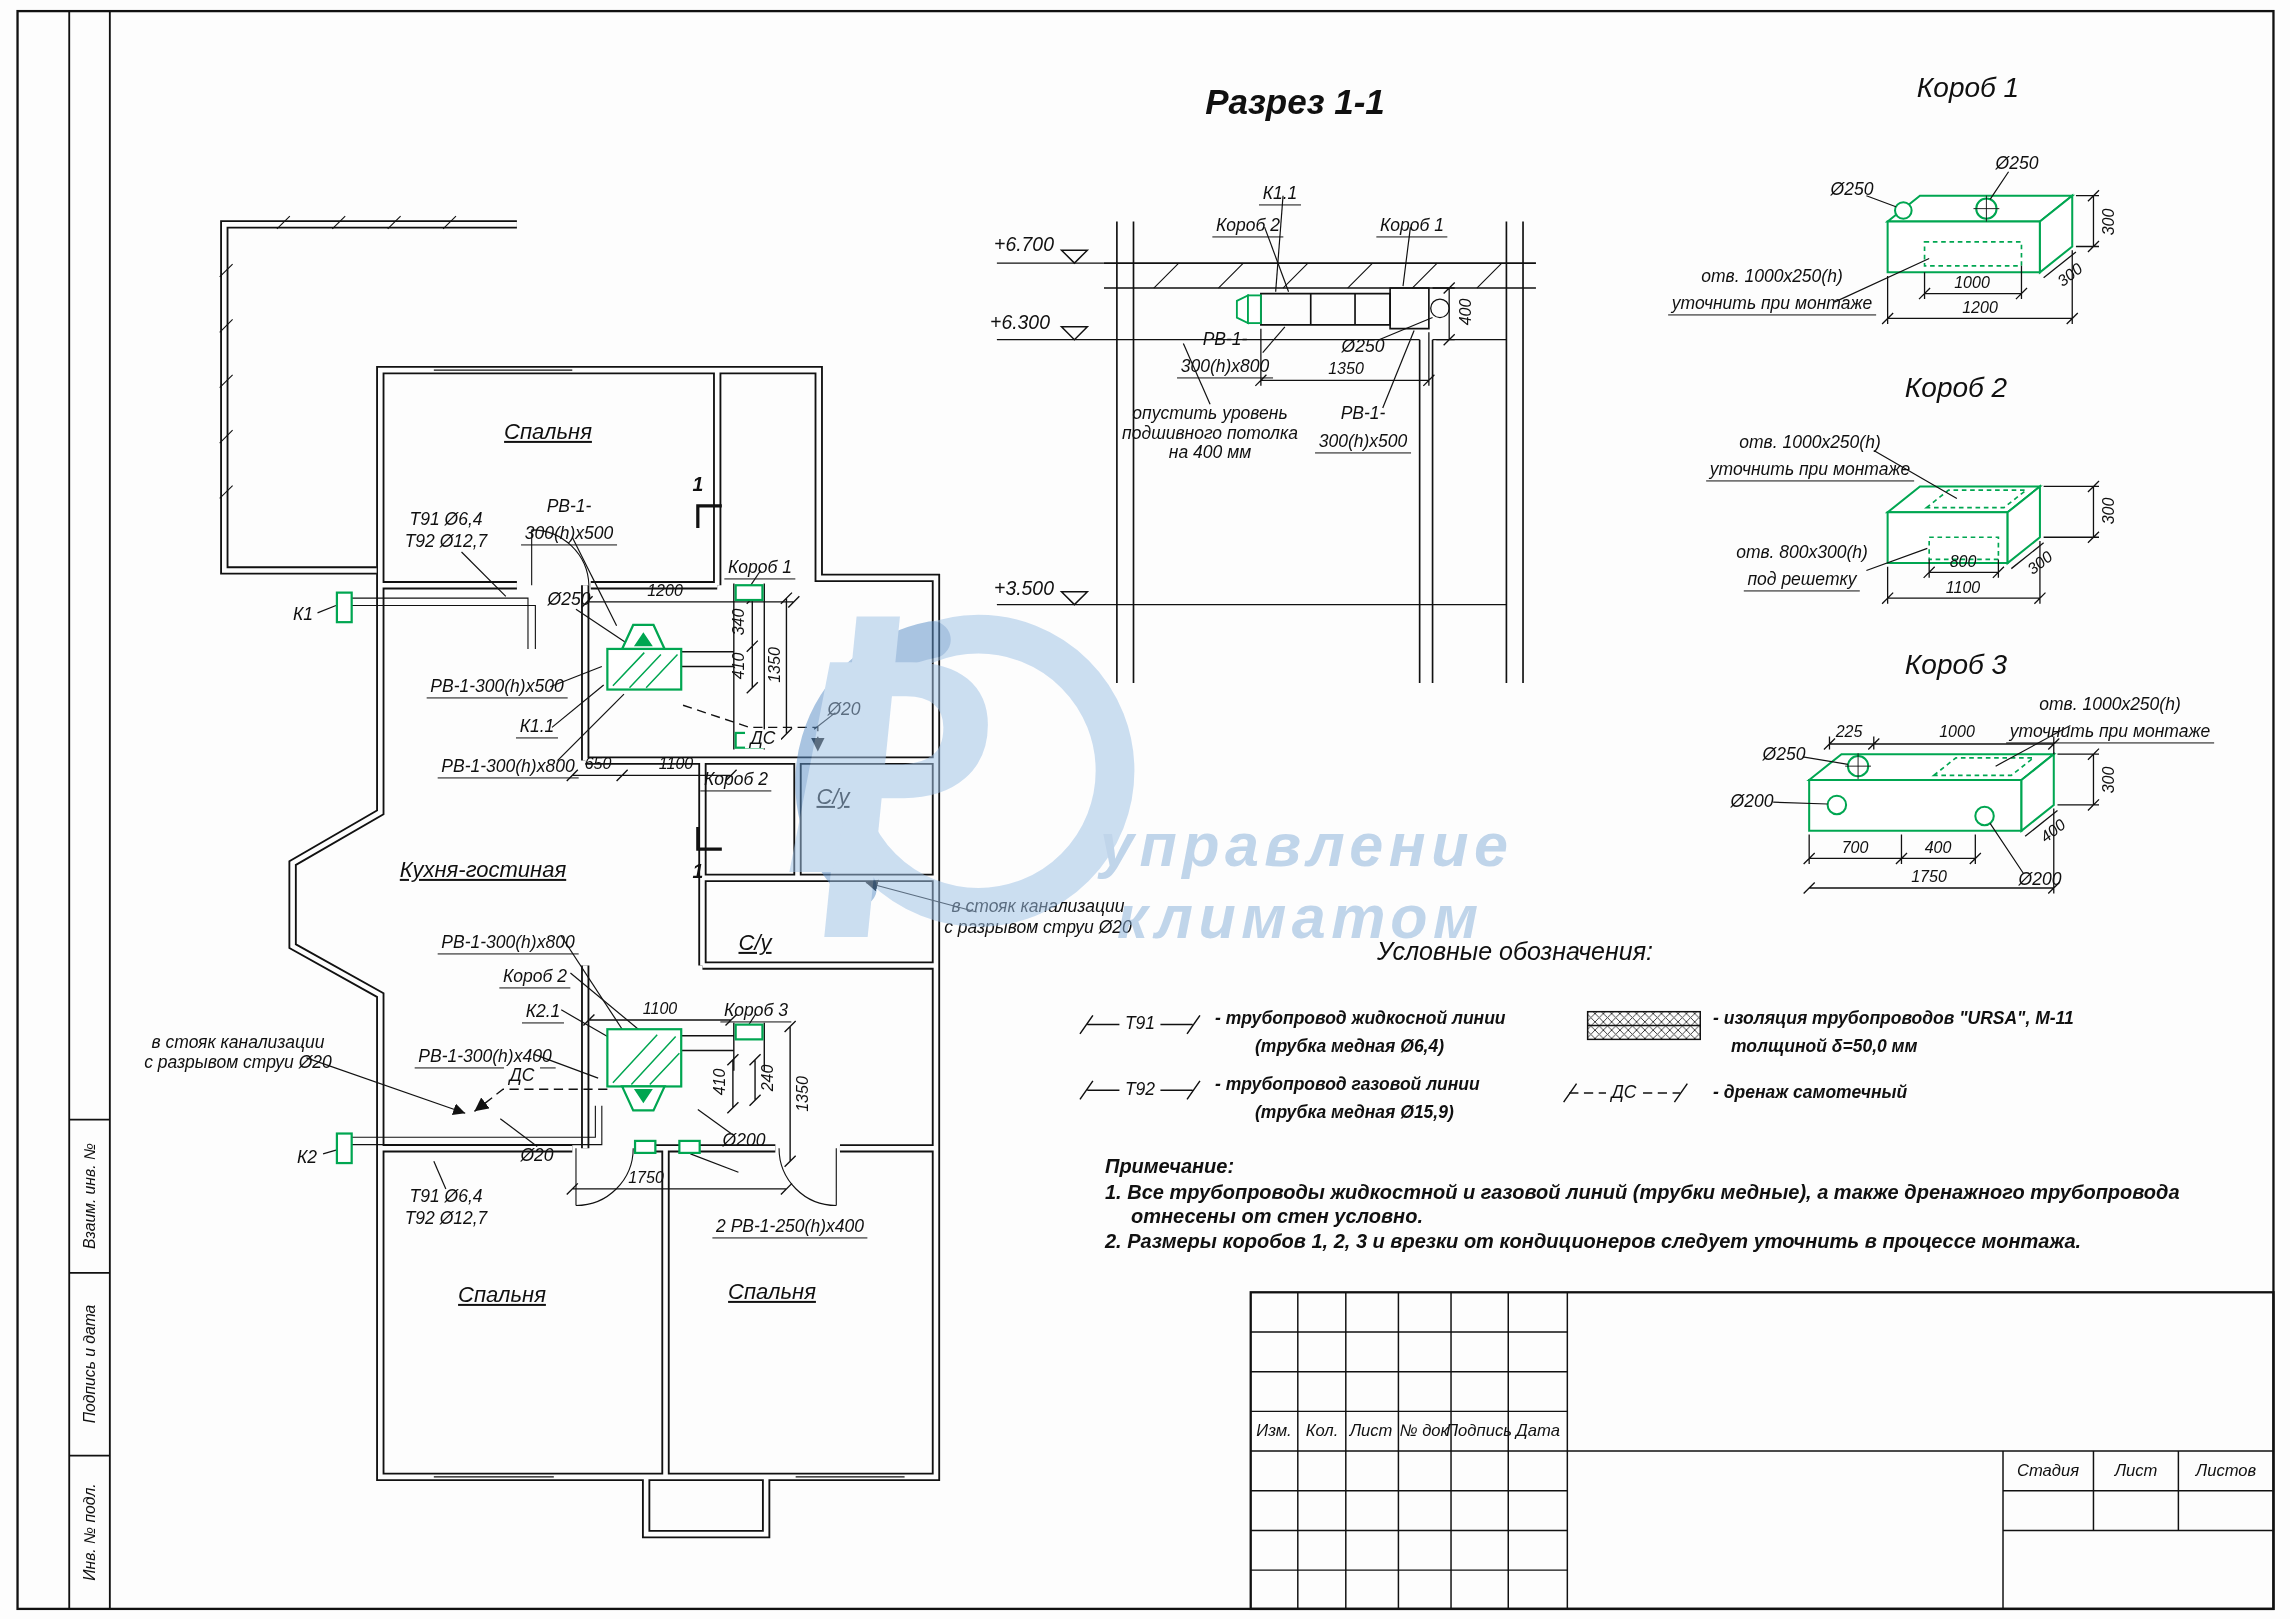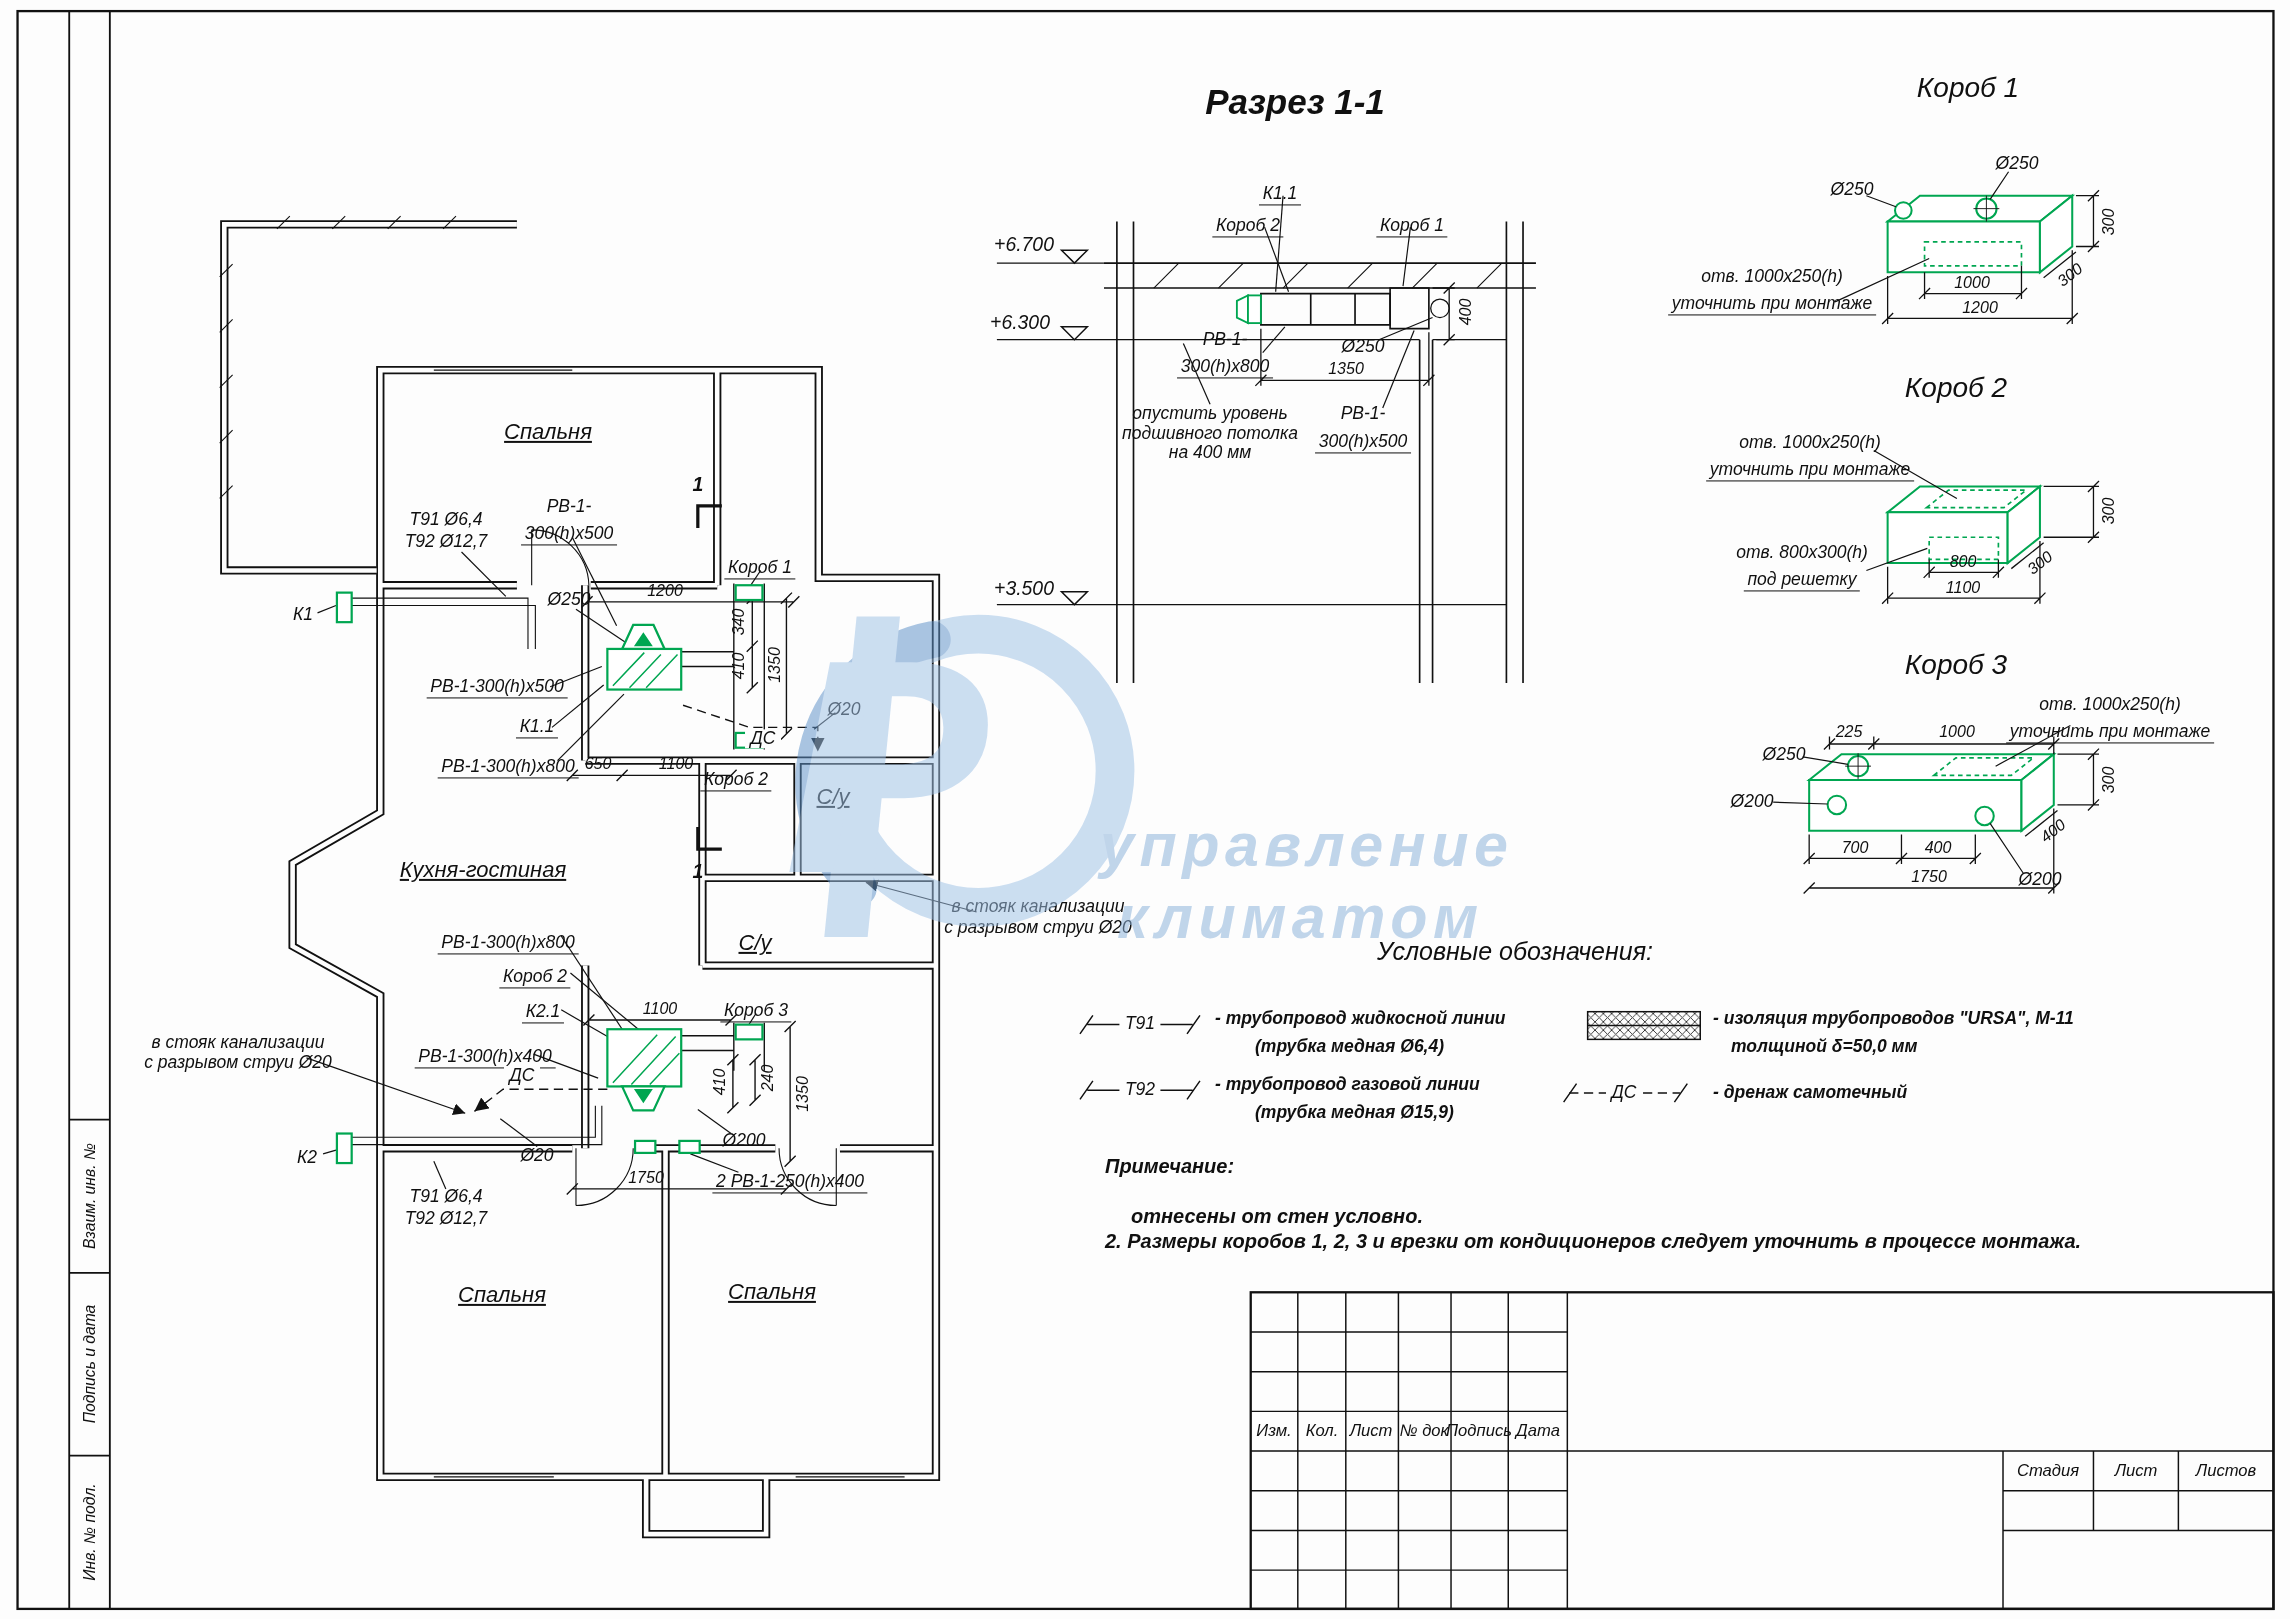--- a/index.html
+++ b/index.html
@@ -302,21 +302,21 @@
   <div class="lbl ann" style="left:238px;top:1063px">с разрывом струи Ø20</div>
   <div class="lbl ann ul" style="left:485px;top:1050px">РВ-1-300(h)х400</div>
   <div class="lbl dim rot" style="left:720px;top:1082px">410</div>
   <div class="lbl dim rot" style="left:768px;top:1078px">240</div>
   <div class="lbl dim rot" style="left:803px;top:1094px">1350</div>
   <div class="lbl ann onln" style="left:522px;top:1076px">ДС</div>
   <div class="lbl ann" style="left:307px;top:1158px">К2</div>
   <div class="lbl ann" style="left:537px;top:1156px">Ø20</div>
   <div class="lbl ann" style="left:744px;top:1141px">Ø200</div>
   <div class="lbl dim" style="left:646px;top:1178px">1750</div>
-  <div class="lbl ann ul" style="left:790px;top:1175px">2 РВ-1-250(h)х400</div>
+  <div class="lbl ann ul" style="left:790px;top:1220px">2 РВ-1-250(h)х400</div>
   <div class="lbl ann" style="left:446px;top:1197px">Т91 Ø6,4</div>
   <div class="lbl ann" style="left:446px;top:1219px">Т92 Ø12,7</div>
 
   <div class="lbl ttl1" style="left:1295px;top:102px">Разрез 1-1</div>
   <div class="lbl ann ul" style="left:1280px;top:187px">К1.1</div>
   <div class="lbl ann ul" style="left:1248px;top:219px">Короб 2</div>
   <div class="lbl ann ul" style="left:1412px;top:219px">Короб 1</div>
   <div class="lbl lvl" style="left:1024px;top:245px">+6.700</div>
   <div class="lbl lvl" style="left:1020px;top:323px">+6.300</div>
   <div class="lbl lvl" style="left:1024px;top:589px">+3.500</div>
@@ -371,20 +371,21 @@
   <div class="lbl ann la" style="left:1255px;top:1047px">(трубка медная Ø6,4)</div>
   <div class="lbl ann onln" style="left:1140px;top:1090px">Т92</div>
   <div class="lbl ann la" style="left:1215px;top:1085px">- трубопровод газовой линии</div>
   <div class="lbl ann la" style="left:1255px;top:1113px">(трубка медная Ø15,9)</div>
   <div class="lbl ann la" style="left:1713px;top:1019px">- изоляция трубопроводов "URSA", М-11</div>
   <div class="lbl ann la" style="left:1731px;top:1047px">толщиной δ=50,0 мм</div>
   <div class="lbl ann onln" style="left:1624px;top:1093px">ДС</div>
   <div class="lbl ann la" style="left:1713px;top:1093px">- дренаж самотечный</div>
 
   <div class="lbl note la" style="left:1105px;top:1166px">Примечание:</div>
+  <div class="lbl note la" style="left:1105px;top:1192px">1. Все трубопроводы жидкостной и газовой линий (трубки медные), а также дренажного трубопровода</div>
   <div class="lbl note la" style="left:1131px;top:1216px">отнесены от стен условно.</div>
   <div class="lbl note la" style="left:1105px;top:1241px">2. Размеры коробов 1, 2, 3 и врезки от кондиционеров следует уточнить в процессе монтажа.</div>
 
   <div class="lbl tb" style="left:1274px;top:1431px">Изм.</div>
   <div class="lbl tb" style="left:1322px;top:1431px">Кол.</div>
   <div class="lbl tb" style="left:1371px;top:1431px">Лист</div>
   <div class="lbl tb" style="left:1424px;top:1431px">№ док</div>
   <div class="lbl tb" style="left:1479px;top:1431px">Подпись</div>
   <div class="lbl tb" style="left:1538px;top:1431px">Дата</div>
   <div class="lbl tb" style="left:2048px;top:1471px">Стадия</div>

